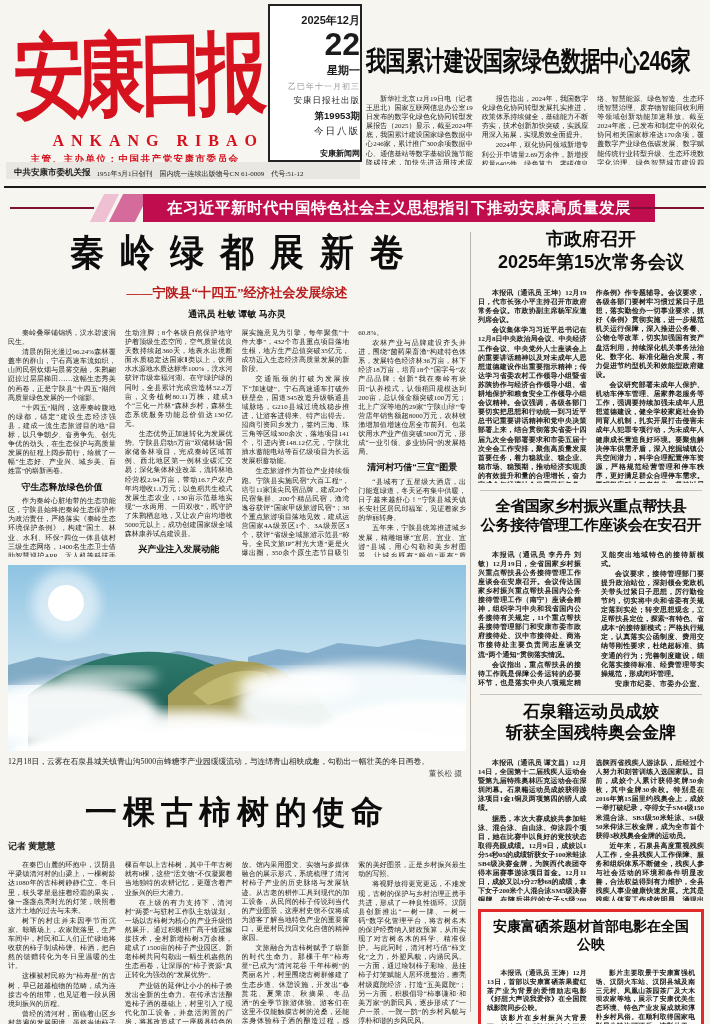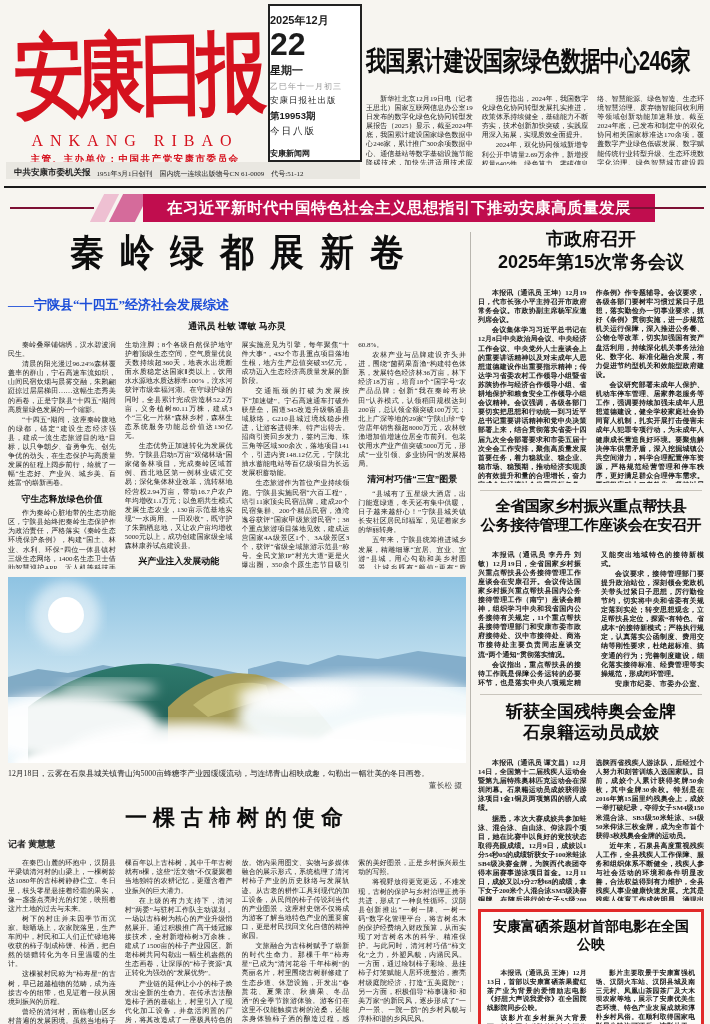--- a/index.html
+++ b/index.html
@@ -3,26 +3,26 @@
 <meta charset="utf-8">
 <style>
   html,body{margin:0;padding:0;background:#888;}
   .page{position:relative;width:710px;height:1024px;background:#f7f5f0;overflow:hidden;
         font-family:"Liberation Serif",serif;color:#1c1c1c;}
   
   .masthead{position:absolute;left:6px;top:2px;width:258px;height:158px;text-align:center;}
   .calli{font-family:"DejaVu Serif",serif;font-weight:900;color:#d5121e;font-size:70px;
          letter-spacing:-9px;transform:scaleY(1.28) rotate(-1deg);transform-origin:center top;
          margin-top:14px;white-space:nowrap;}
-  .pinyin{font-family:"Liberation Serif",serif;font-weight:400;color:#d5121e;font-size:16px;
-          letter-spacing:7px;margin-top:22px;}
+  .pinyin{font-family:"Liberation Serif",serif;font-weight:700;color:#d5121e;font-size:16px;
+          letter-spacing:7px;margin-top:22px;text-align:right;}
   .organizer{color:#d5121e;font-weight:700;font-size:9.5px;letter-spacing:1.5px;margin-top:3px;
              font-family:"Liberation Sans",sans-serif;}
   .datebox{position:absolute;left:268px;top:4px;width:90px;height:154px;border:2px solid #222;
-           background:#fff;text-align:left;font-family:"Liberation Sans",sans-serif;}
+           background:#fff;text-align:right;font-family:"Liberation Sans",sans-serif;}
   .db-ym{font-size:11px;font-weight:700;margin-top:7px;}
   .db-day{font-size:32px;font-weight:700;line-height:1.05;font-family:"Liberation Sans",sans-serif;}
   .db-week{font-size:11px;font-weight:700;margin-top:1px;}
   .db-lunar{font-size:8px;color:#999;margin-top:3px;letter-spacing:1px;}
   .db-pub{font-size:8.5px;margin-top:3px;letter-spacing:1px;}
   .db-issue{font-size:9.5px;font-weight:700;margin-top:3px;}
   .db-pages{font-size:9.5px;margin-top:2px;letter-spacing:2px;}
   .db-site{font-size:8px;font-weight:700;margin-top:10px;}
   .db-url{font-size:7.5px;color:#333;margin-top:1px;}
   .gray-strip{position:absolute;left:6px;top:162px;width:354px;height:17px;background:#e9e7e1;
@@ -48,29 +48,29 @@
   .cols{display:flex;gap:9px;overflow:hidden;}
   .col{flex:1 1 0;overflow:hidden;text-align:justify;font-size:7px;line-height:1.3;color:#222;}
   .col p{margin:0 0 1px 0;text-indent:2em;}
   .col p.p-cont{text-indent:0;}
   .sec-h{text-align:center;font-weight:700;font-family:"Liberation Sans",sans-serif;
          font-size:9px;margin:5px 0 4px 0;color:#111;}
   
   .left-main{position:absolute;left:8px;top:230px;width:458px;}
   .h1{font-family:"Liberation Sans",sans-serif;font-weight:900;font-size:34px;letter-spacing:16px;
       text-align:center;text-indent:16px;color:#0d0d0d;transform:scaleY(1.1);}
-  .subtitle{font-size:13px;font-weight:700;margin-top:20px;color:#1d4ed8;
+  .subtitle{text-align:center;font-size:13px;font-weight:700;margin-top:8px;color:#b91c1c;
             font-family:"Liberation Serif",serif;}
   .byline{text-align:center;font-size:9px;margin-top:6px;color:#111;}
   .byline b{font-family:"Liberation Sans",sans-serif;}
   .main-cols{margin-top:8px;height:228px;}
   .photo{margin-top:8px;width:458px;height:186px;overflow:hidden;}
   .caption{margin-top:5px;font-size:7.8px;line-height:1.45;text-align:justify;color:#222;}
   .credit{text-align:right;font-size:7.8px;color:#444;margin-top:1px;padding-right:4px;}
-  .h2{font-family:"Liberation Serif",serif;font-weight:900;font-size:22px;letter-spacing:6px;
+  .h2{font-family:"Liberation Serif",serif;font-weight:900;font-size:32px;letter-spacing:6px;
       text-align:center;margin-top:12px;color:#0d0d0d;}
   .byline2{text-align:left;font-size:9px;margin-top:5px;}
   .bottom-cols{margin-top:8px;height:182px;}
   
   .vdivider{position:absolute;left:470px;top:232px;width:1px;height:780px;background:#b9b6af;}
   .right-col{position:absolute;left:478px;top:228px;width:226px;}
   .rh1{font-family:"Liberation Sans",sans-serif;font-weight:900;text-align:center;color:#0d0d0d;line-height:1.25;}
   .gov .rh1{font-size:18px;}
   .rcols{margin-top:16px;font-weight:bold;}
   .gov-cols{height:194px;}
@@ -272,22 +272,22 @@
             <p class="p-cont">又能突出地域特色的接待新模式。</p>
             <p>会议要求，接待管理部门要提升政治站位，深刻领会党政机关带头过紧日子思想，厉行勤俭节约，切实将中央和省委有关规定落到实处；转变思想观念，立足帮扶县定位，探索“有特色、省成本”的接待新模式；严格执行规定，认真落实公函制度、费用交纳等刚性要求，杜绝超标准、搞变通的行为；完善制度建设，细化落实接待标准、经费管理等实操规范，形成闭环管理。</p>
             <p>安康市纪委、市委办公室、市审计局、市财政局、市农业农村局、市委机关事务服务中心、市机关事务服务中心及非重点帮扶县接待管理部门负责同志参加或列席会议。</p>
           </div>
       </div>
     </div>
 
     <div class="hr"></div>
 
     <div class="athlete">
+      <div class="rh1">石泉籍运动员成姣</div>
       <div class="rh1">斩获全国残特奥会金牌</div>
-      <div class="rh1">石泉籍运动员成姣</div>
       <div class="cols rcols athlete-cols">
         <div class="col">
             <p>本报讯（通讯员 谭文昌）12月14日，全国第十二届残疾人运动会暨第九届特殊奥林匹克运动会在深圳闭幕。石泉籍运动员成姣获得游泳项目1金1铜及两项第四的骄人成绩。</p>
             <p>据悉，本次大赛成姣共参加蛙泳、混合泳、自由泳、仰泳四个项目，她在比赛中以良好的竞技状态取得亮眼成绩。12月9日，成姣以1分54秒05的成绩斩获女子100米蛙泳SB4级决赛金牌，为陕西代表团夺得本届赛事游泳项目首金。12月11日，成姣又以3分27秒68的成绩，拿下女子200米个人混合泳SM5级决赛铜牌。在随后进行的女子S5级200米自由泳、50米仰泳项目中均获得第四名。</p>
           </div>
         <div class="col">
             <p class="p-cont">选陕西省残疾人游泳队，后经过个人努力和刻苦训练入选国家队。目前，成姣个人累计获得奖牌50余枚，其中金牌30余枚。特别是在2016年第15届里约残奥会上，成姣一举打破纪录，夺得女子SM4级150米混合泳、SB3级50米蛙泳、S4级50米仰泳三枚金牌，成为全市首个获得3枚残奥会金牌的运动员。</p>
             <p>近年来，石泉县高度重视残疾人工作，全县残疾人工作保障、服务和组织体系不断健全，残疾人参与社会活动的环境和条件明显改善，合法权益得到有力维护，全县残疾人事业健康快速发展。尤其是残疾人体育工作成效明显，涌现出一大批以夏江波、成姣为代表的石泉籍优秀运动员，先后在残奥会、全国残疾人运动会等大型综合运动会中斩获金牌、屡获佳绩，展现了石泉健儿的良好风采。</p>
           </div>
       </div>

